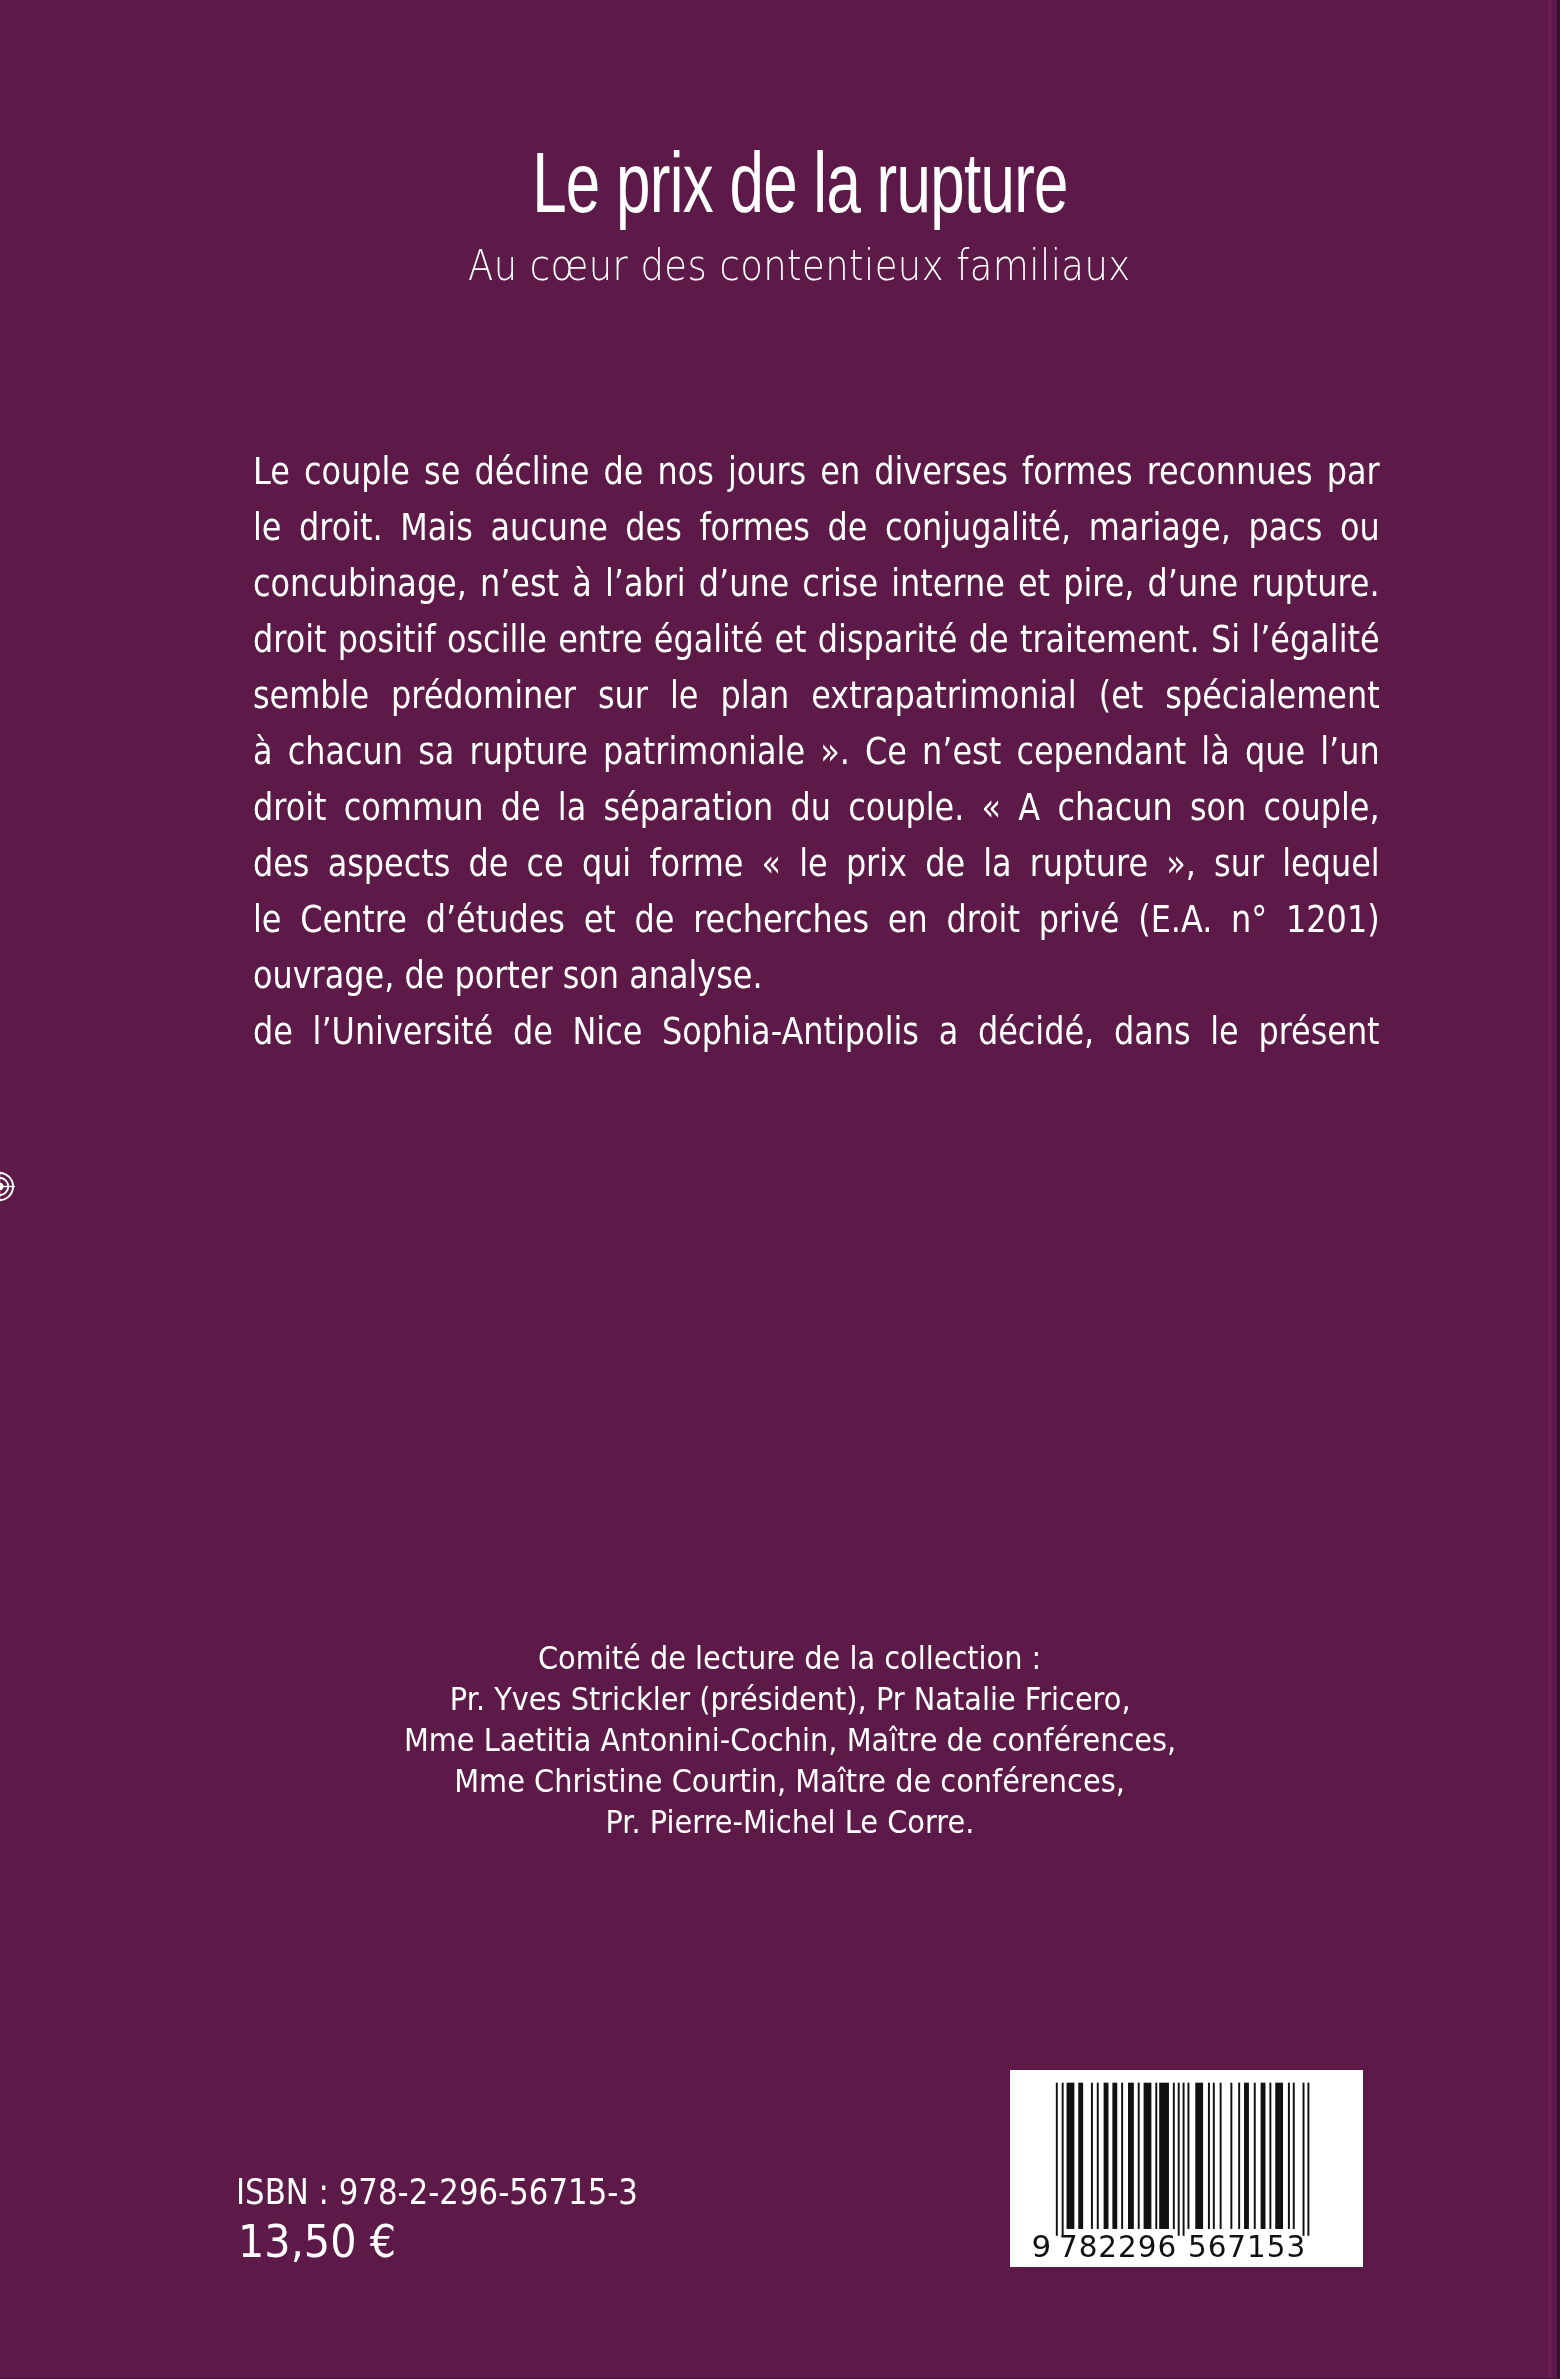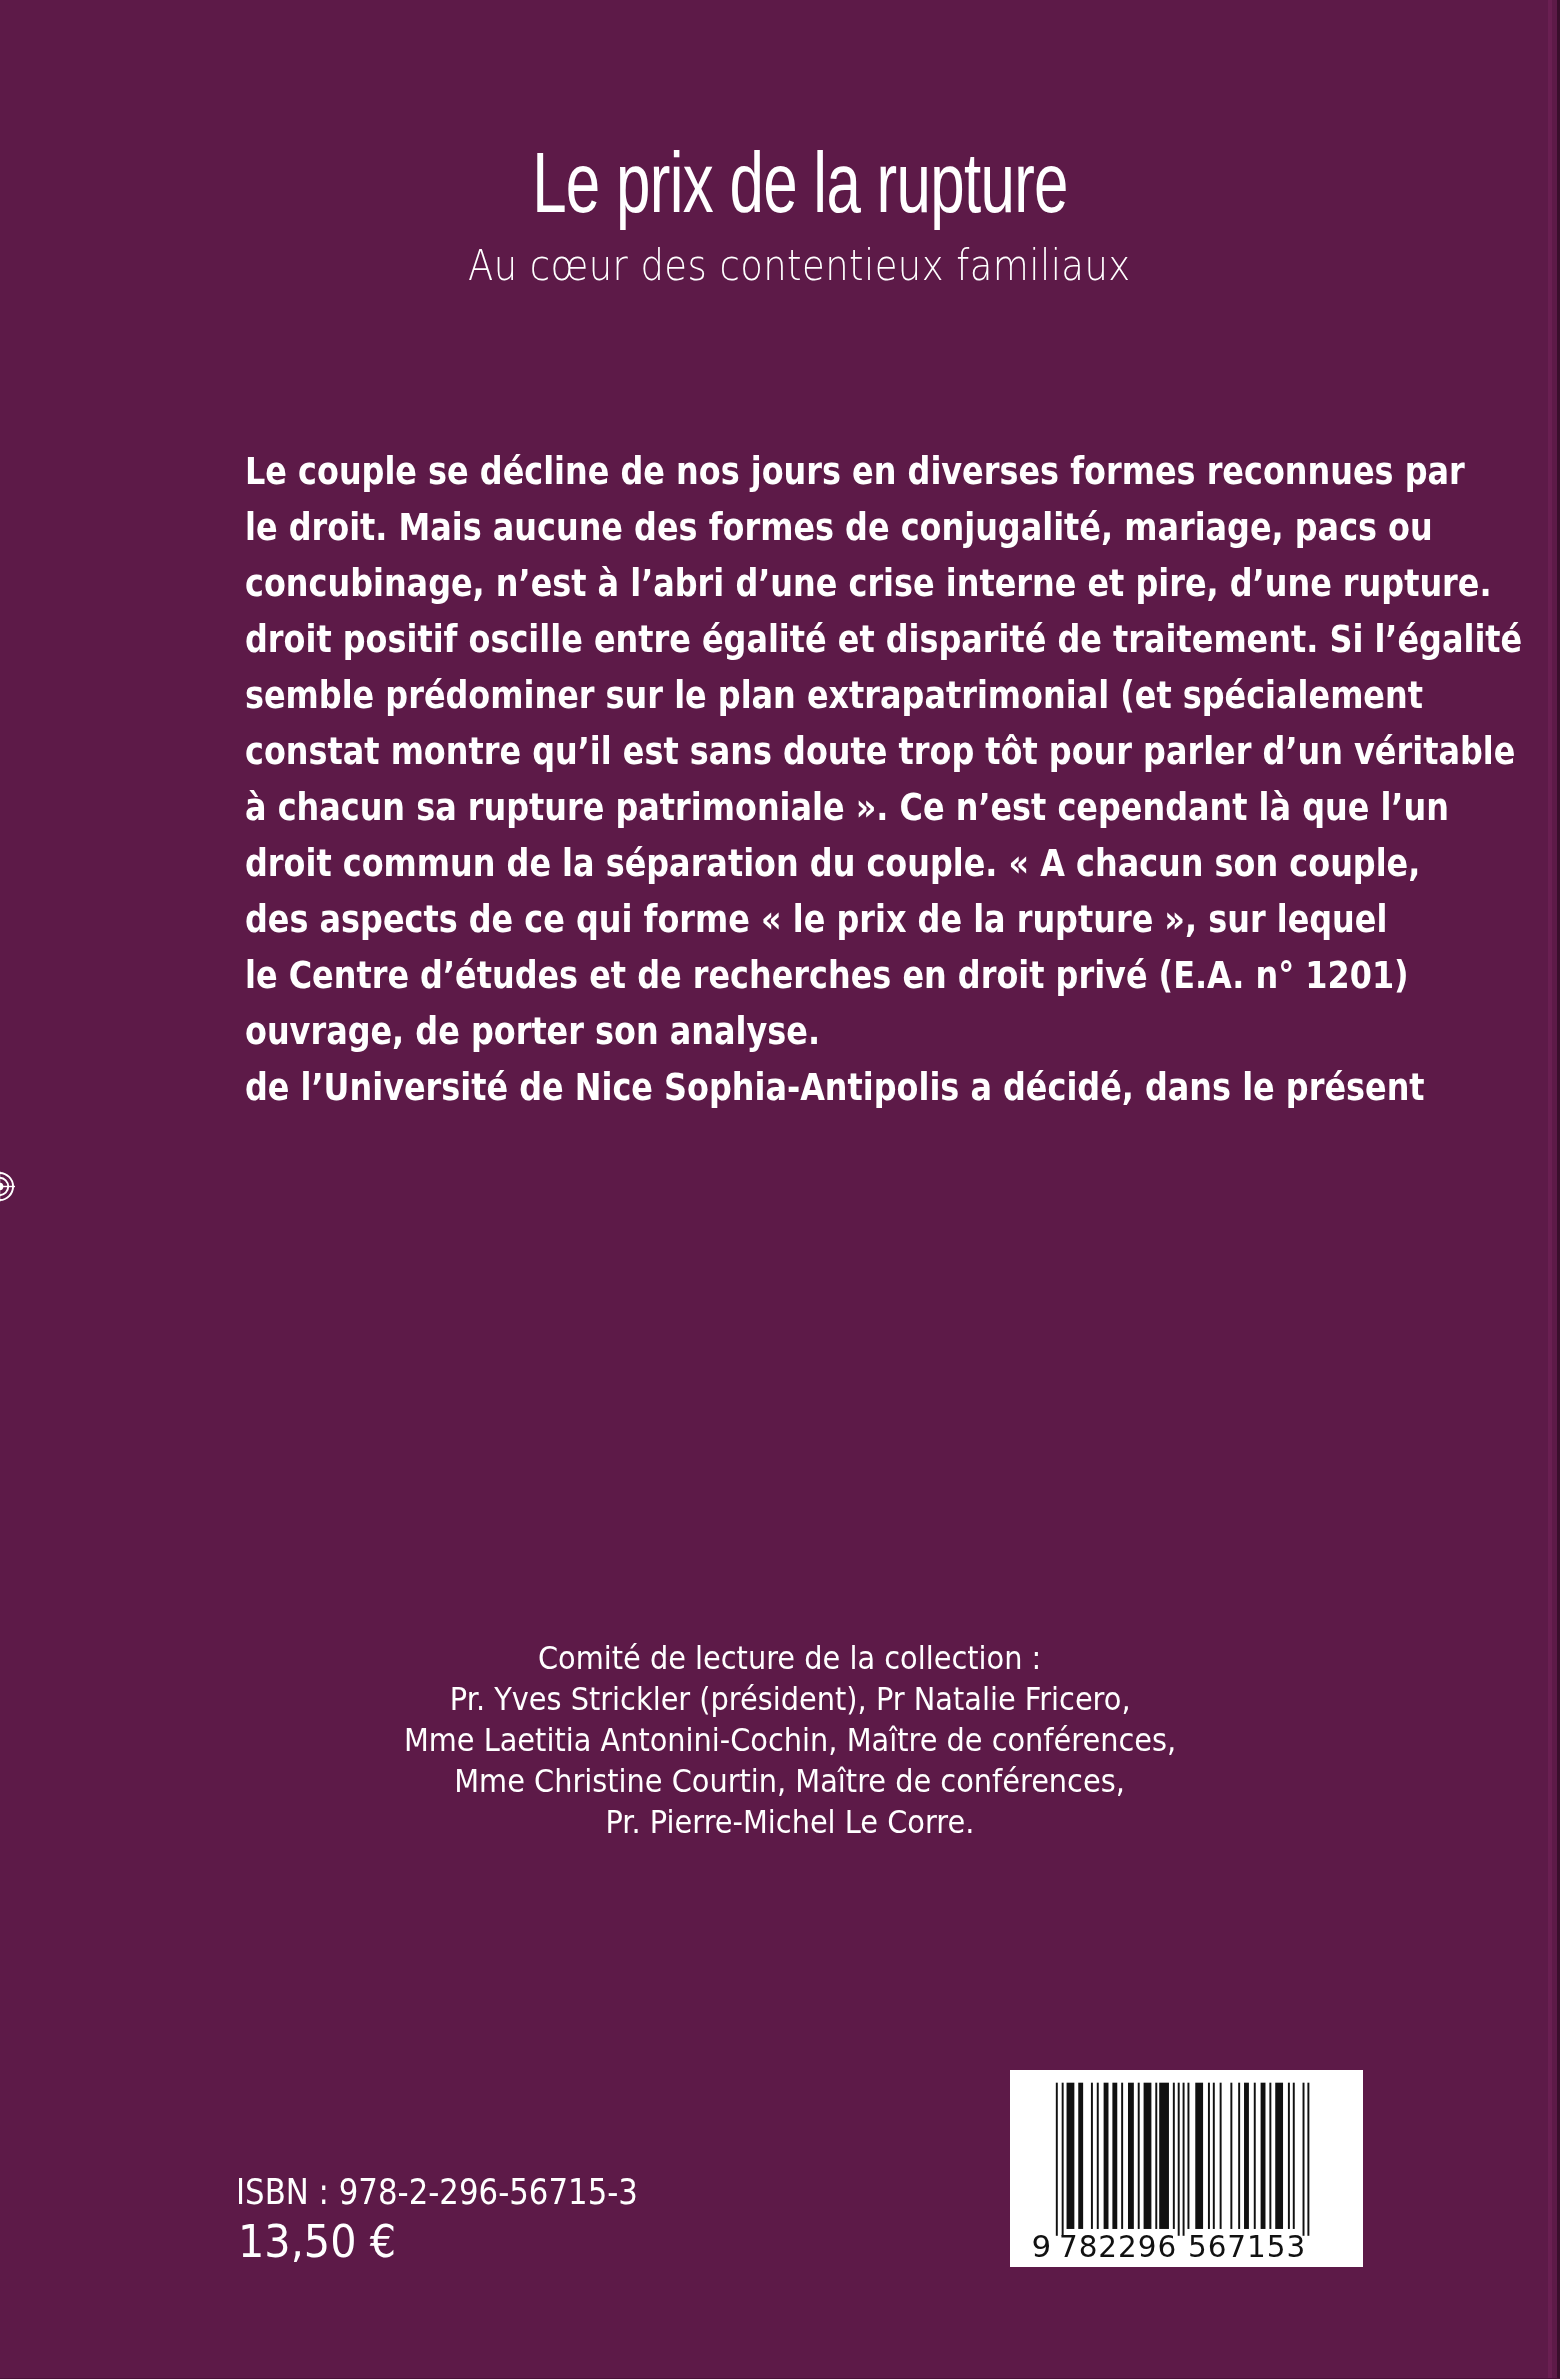--- a/index.html
+++ b/index.html
@@ -32,21 +32,21 @@
     font-family: "DejaVu Sans", sans-serif;
     font-size: 43px; line-height: 59px;
     font-weight: 300;
     transform: scaleX(0.86);
     transform-origin: center;
     white-space: nowrap;
     letter-spacing: 0.5px;
   }
 
   .body-text {
-    position: absolute; left: 245px; top: 444px; width: 1126px; font-weight: bold;
+    position: absolute; left: 253px; top: 444px; width: 1126px;
   }
   .body-line {
     display: block;
     height: 56px; line-height: 56px;
     font-size: 37px;
     white-space: nowrap;
     text-align: justify;
     text-align-last: justify;
     overflow: visible;
   }
@@ -112,21 +112,20 @@
 <div class="subtitle-wrap">
   <span class="subtitle">Au cœur des contentieux familiaux</span>
 </div>
 
 <div class="body-text">
   <div class="body-line"><span class="inner">Le couple se décline de nos jours en diverses formes reconnues par</span></div>
   <div class="body-line"><span class="inner">le droit. Mais aucune des formes de conjugalité, mariage, pacs ou</span></div>
   <div class="body-line"><span class="inner">concubinage, n’est à l’abri d’une crise interne et pire, d’une rupture.</span></div>
   <div class="body-line"><span class="inner">droit positif oscille entre égalité et disparité de traitement. Si l’égalité</span></div>
   <div class="body-line"><span class="inner">semble prédominer sur le plan extrapatrimonial (et spécialement</span></div>
-  <div class="body-line"><span class="inner">constat montre qu’il est sans doute trop tôt pour parler d’un véritable</span></div>
   <div class="body-line"><span class="inner">à chacun sa rupture patrimoniale ». Ce n’est cependant là que l’un</span></div>
   <div class="body-line"><span class="inner">droit commun de la séparation du couple. « A chacun son couple,</span></div>
   <div class="body-line"><span class="inner">des aspects de ce qui forme « le prix de la rupture », sur lequel</span></div>
   <div class="body-line"><span class="inner">le Centre d’études et de recherches en droit privé (E.A. n° 1201)</span></div>
   <div class="body-line last"><span class="inner">ouvrage, de porter son analyse.</span></div>
   <div class="body-line"><span class="inner">de l’Université de Nice Sophia-Antipolis a décidé, dans le présent</span></div>
 </div>
 
 <div class="committee">
   <div class="committee-line"><span class="inner">Comité de lecture de la collection :</span></div>

